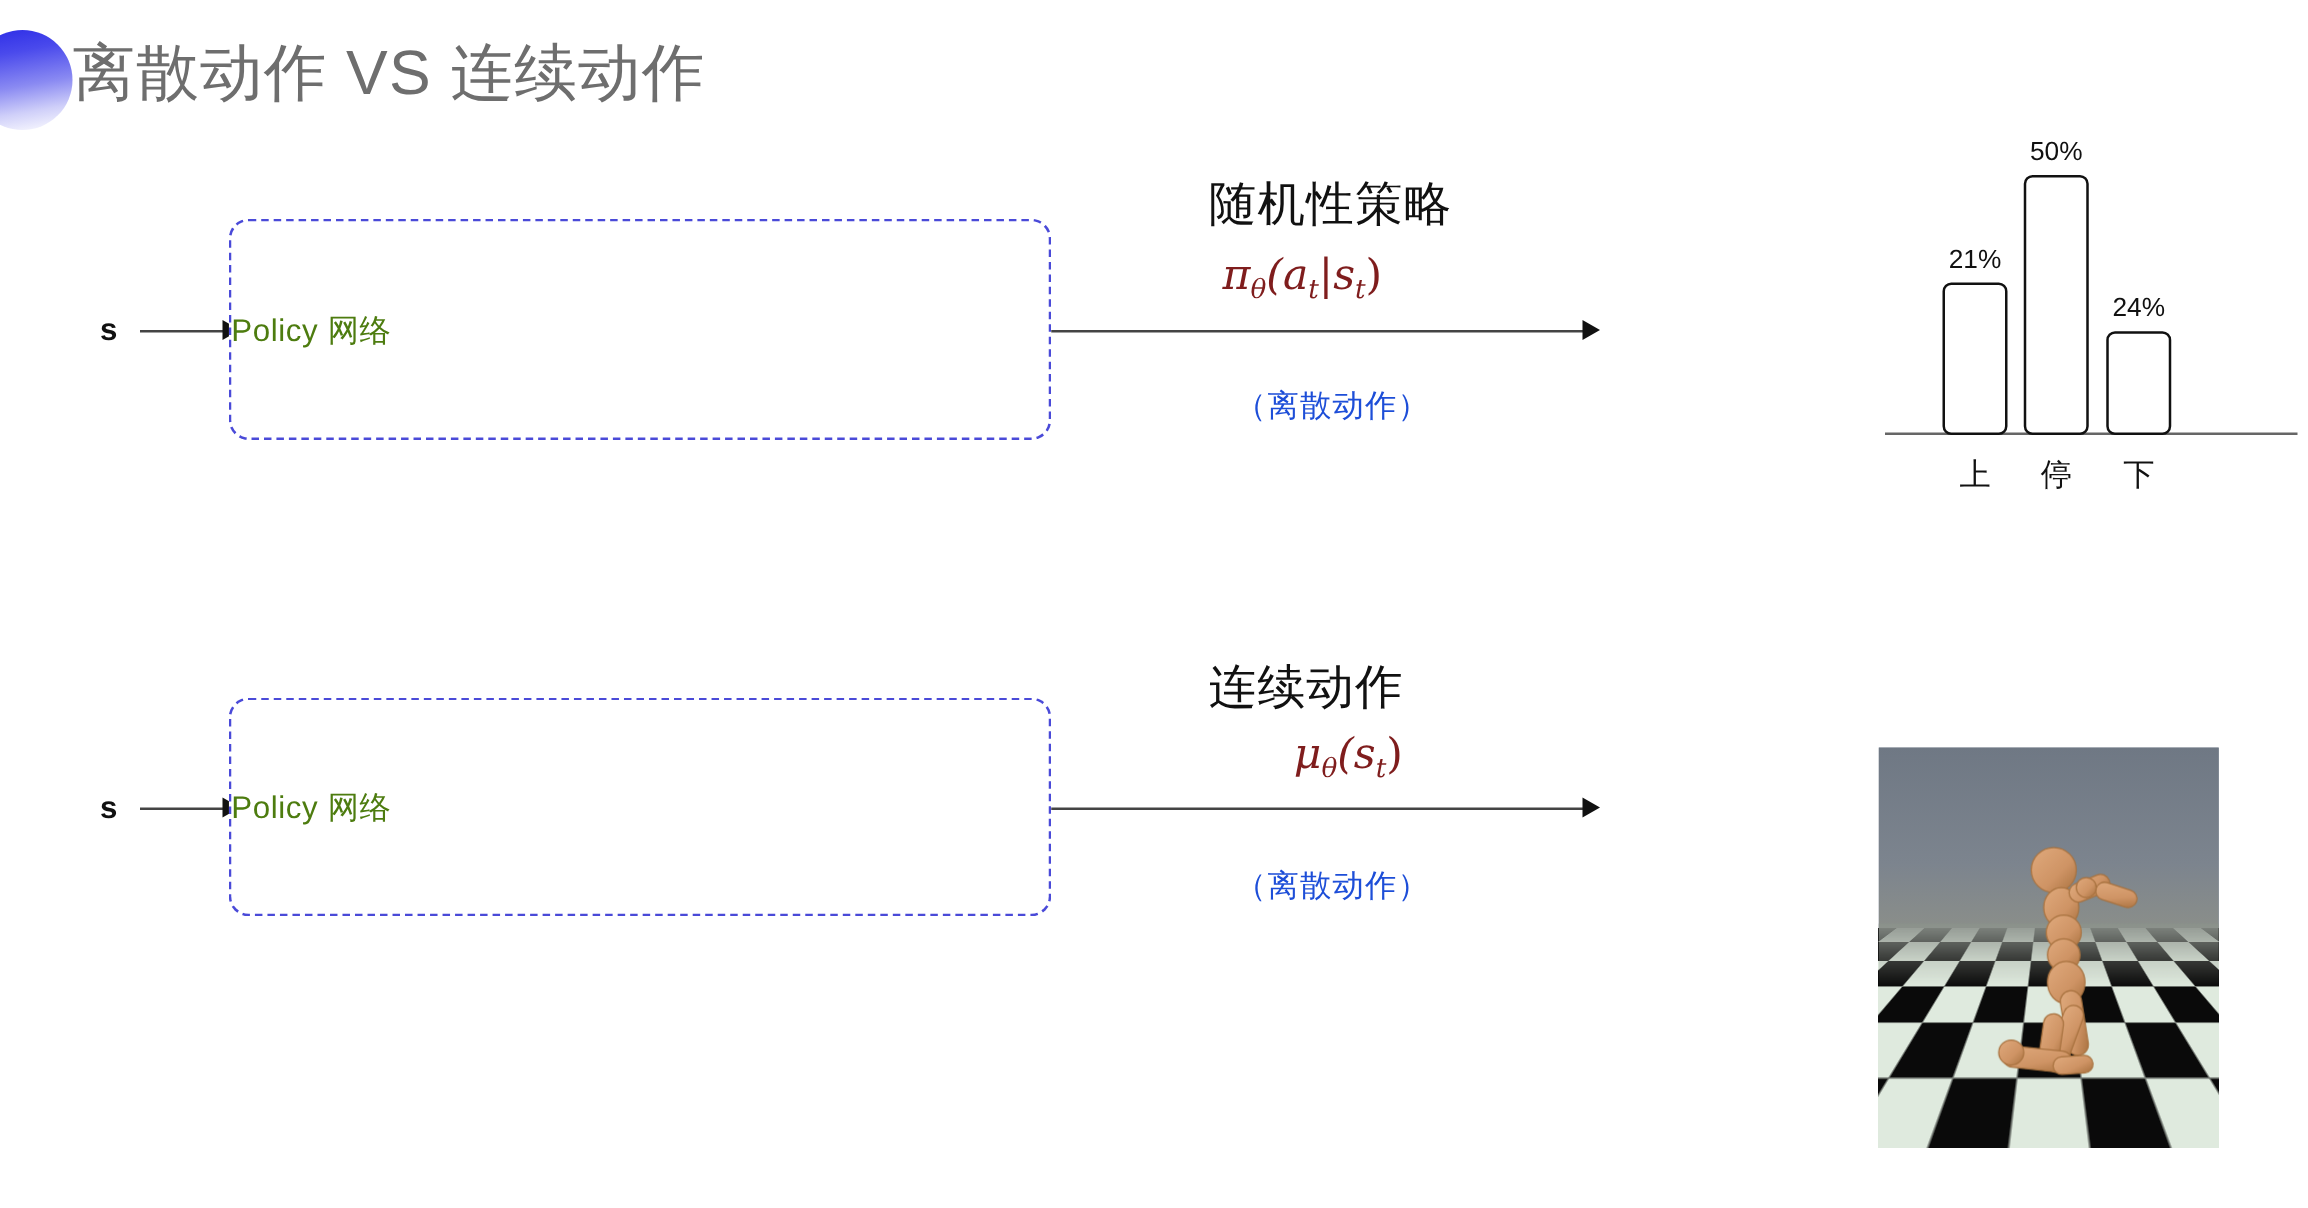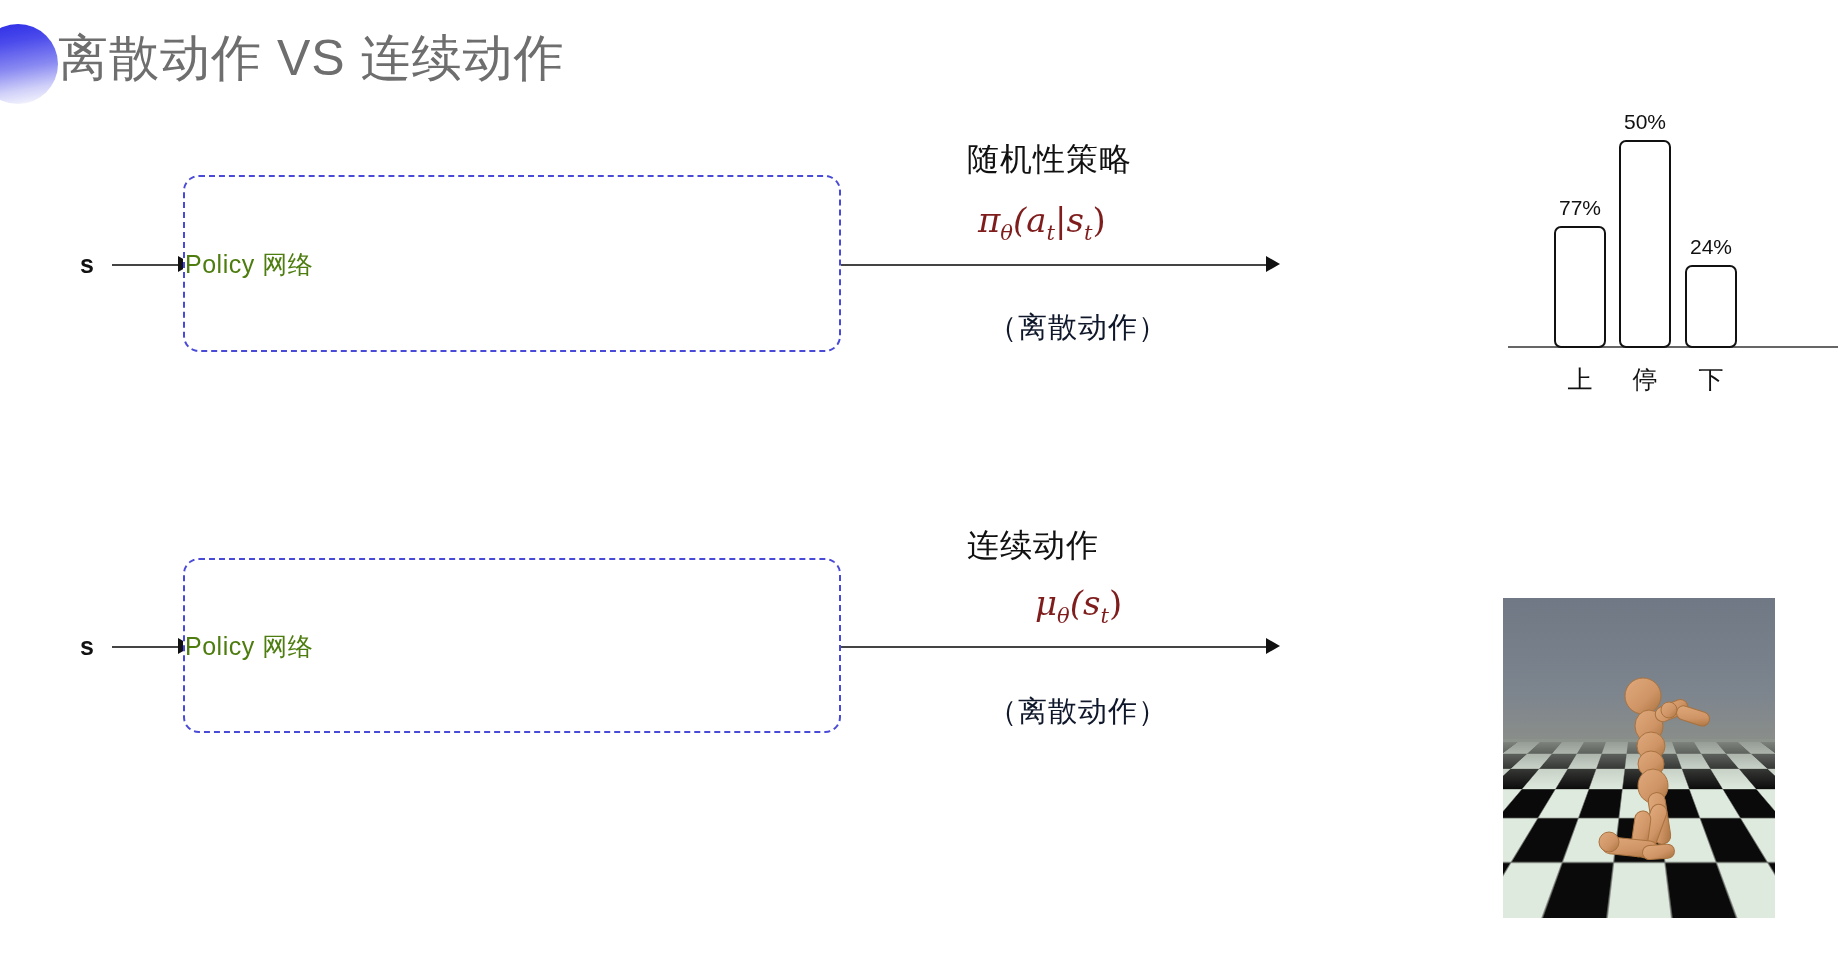--- a/index.html
+++ b/index.html
@@ -79,21 +79,21 @@
     width: 0;
     height: 0;
     border-top: 8px solid transparent;
     border-bottom: 8px solid transparent;
     border-left: 14px solid #111111;
   }
 
   
   .policy-kind {
     position: absolute;
-    font-size: 32px;
+    font-size: 38px;
     color: #111111;
     white-space: nowrap;
     letter-spacing: 1px;
   }
   .policy-formula {
     position: absolute;
     font-family: "DejaVu Serif", "Liberation Serif", serif;
     font-style: italic;
     font-size: 34px;
     color: #7f1d1d;
@@ -102,22 +102,22 @@
   .policy-formula .sub {
     font-size: 0.62em;
     vertical-align: sub;
     font-style: italic;
   }
   .policy-formula .upright-paren {
     font-style: normal;
   }
   .action-note {
     position: absolute;
-    font-size: 29px;
-    color: #0f172a;
+    font-size: 25px;
+    color: #1d4ed8;
     white-space: nowrap;
     letter-spacing: 1px;
   }
 
   
   #bar-chart {
     position: absolute;
     left: 1508px;
     top: 96px;
     width: 330px;
@@ -227,21 +227,21 @@
     <span>π</span><span class="sub">θ</span><span>(a</span><span class="sub">t</span><span>|s</span><span class="sub">t</span><span class="upright-paren">)</span>
   </div>
 
   <div class="action-note" style="left:988px; top:308px;">（离散动作）</div>
 
   <div id="bar-chart">
     <div id="bar-axis"></div>
 
     <div class="bar-col" style="left:46px; height:252px;">
       <div class="bar-rect" style="height:122px;"></div>
-      <div class="bar-value" style="bottom:128px;">77%</div>
+      <div class="bar-value" style="bottom:128px;">21%</div>
       <div class="bar-cat" style="top:auto; bottom:-48px;">上</div>
     </div>
 
     <div class="bar-col" style="left:111px; height:252px;">
       <div class="bar-rect" style="height:208px;"></div>
       <div class="bar-value" style="bottom:214px;">50%</div>
       <div class="bar-cat" style="top:auto; bottom:-48px;">停</div>
     </div>
 
     <div class="bar-col" style="left:177px; height:252px;">

